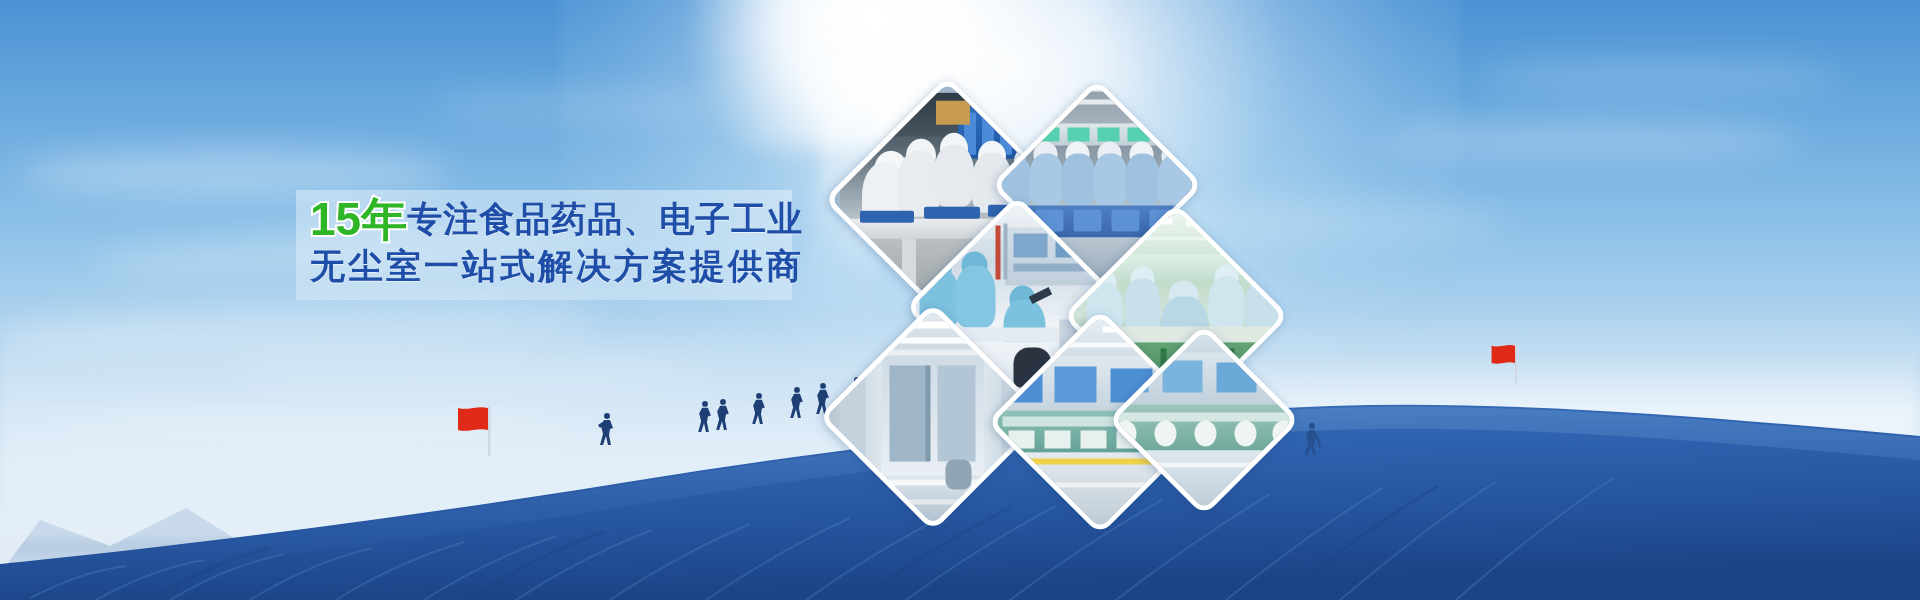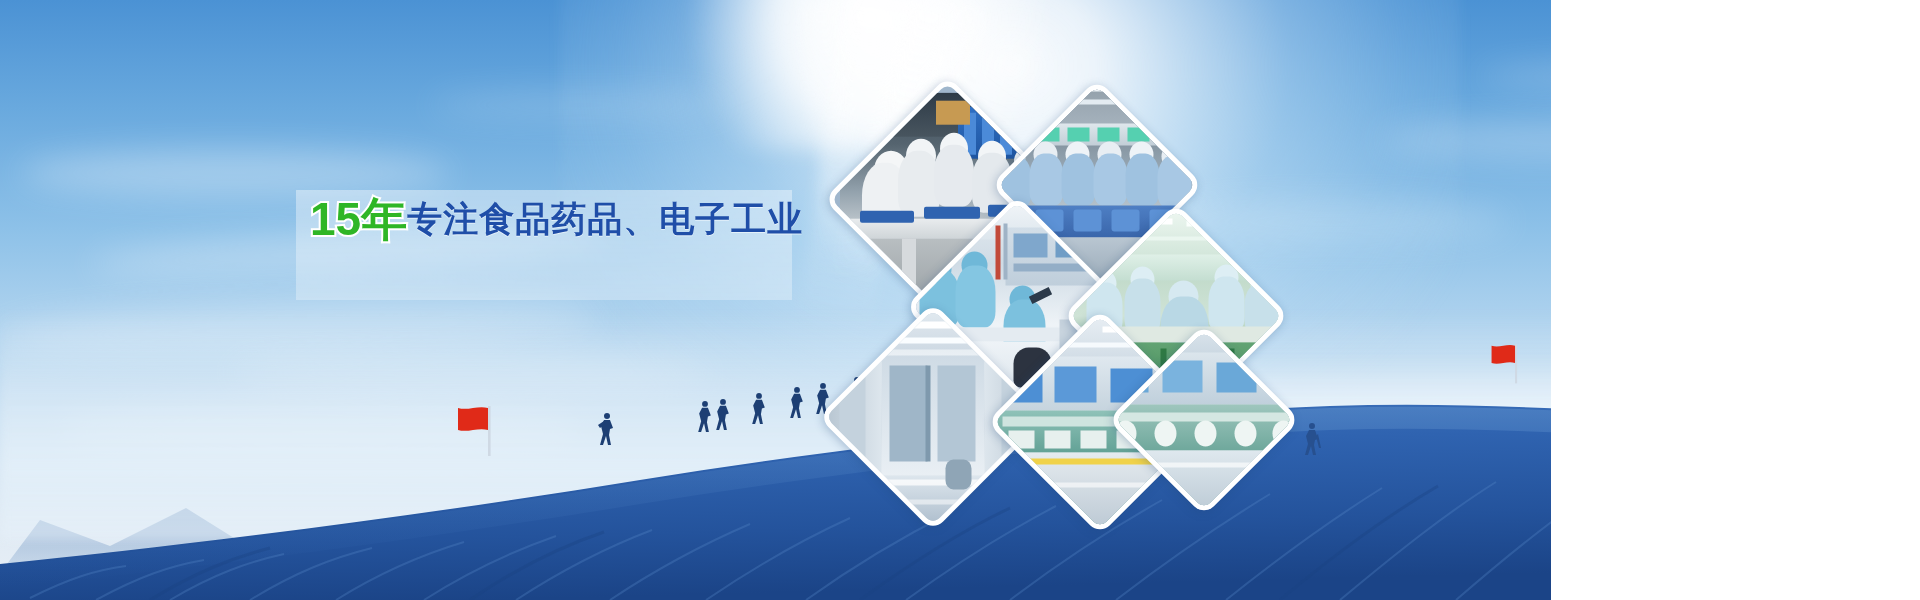--- a/index.html
+++ b/index.html
@@ -1,20 +1,20 @@
 <!DOCTYPE html>
 <html><head>
 <meta charset="utf-8">
 <title>Banner</title>
 <style>
   html,body{margin:0;padding:0;background:#fff;}
   body{font-family:"Liberation Sans","DejaVu Sans",sans-serif;}
 
   .banner{
-    position:relative;width:1551px;height:600px;overflow:hidden;
+    position:relative;width:1920px;height:600px;overflow:hidden;
     background:linear-gradient(180deg,#4b92d4 0%,#69a9de 18%,#8dc1e8 38%,#b3d5ef 56%,#cfe3f3 72%,#dfeaf4 86%,#e8eff6 100%);
   }
 
   
   .sun-glow{
     position:absolute;left:560px;top:-330px;width:900px;height:720px;
     background:radial-gradient(ellipse at 50% 55%,
        rgba(255,255,255,.97) 0%, rgba(255,255,255,.88) 14%,
        rgba(248,253,255,.62) 28%, rgba(226,243,253,.34) 44%,
        rgba(205,232,250,.15) 62%, rgba(190,224,248,0) 80%);
@@ -485,15 +485,16 @@
         </div>
     </div>
 
   </div>
 
   <div class="text-panel"></div>
   <div class="headline-wrap">
     <span class="line1">
       <span class="years">15年</span><span class="t-blue">专注食品药品、电子工业</span>
     </span>
+    <span class="line2 t-blue2">无尘室一站式解决方案提供商</span>
   </div>
 
 </div>
 
 </body></html>

